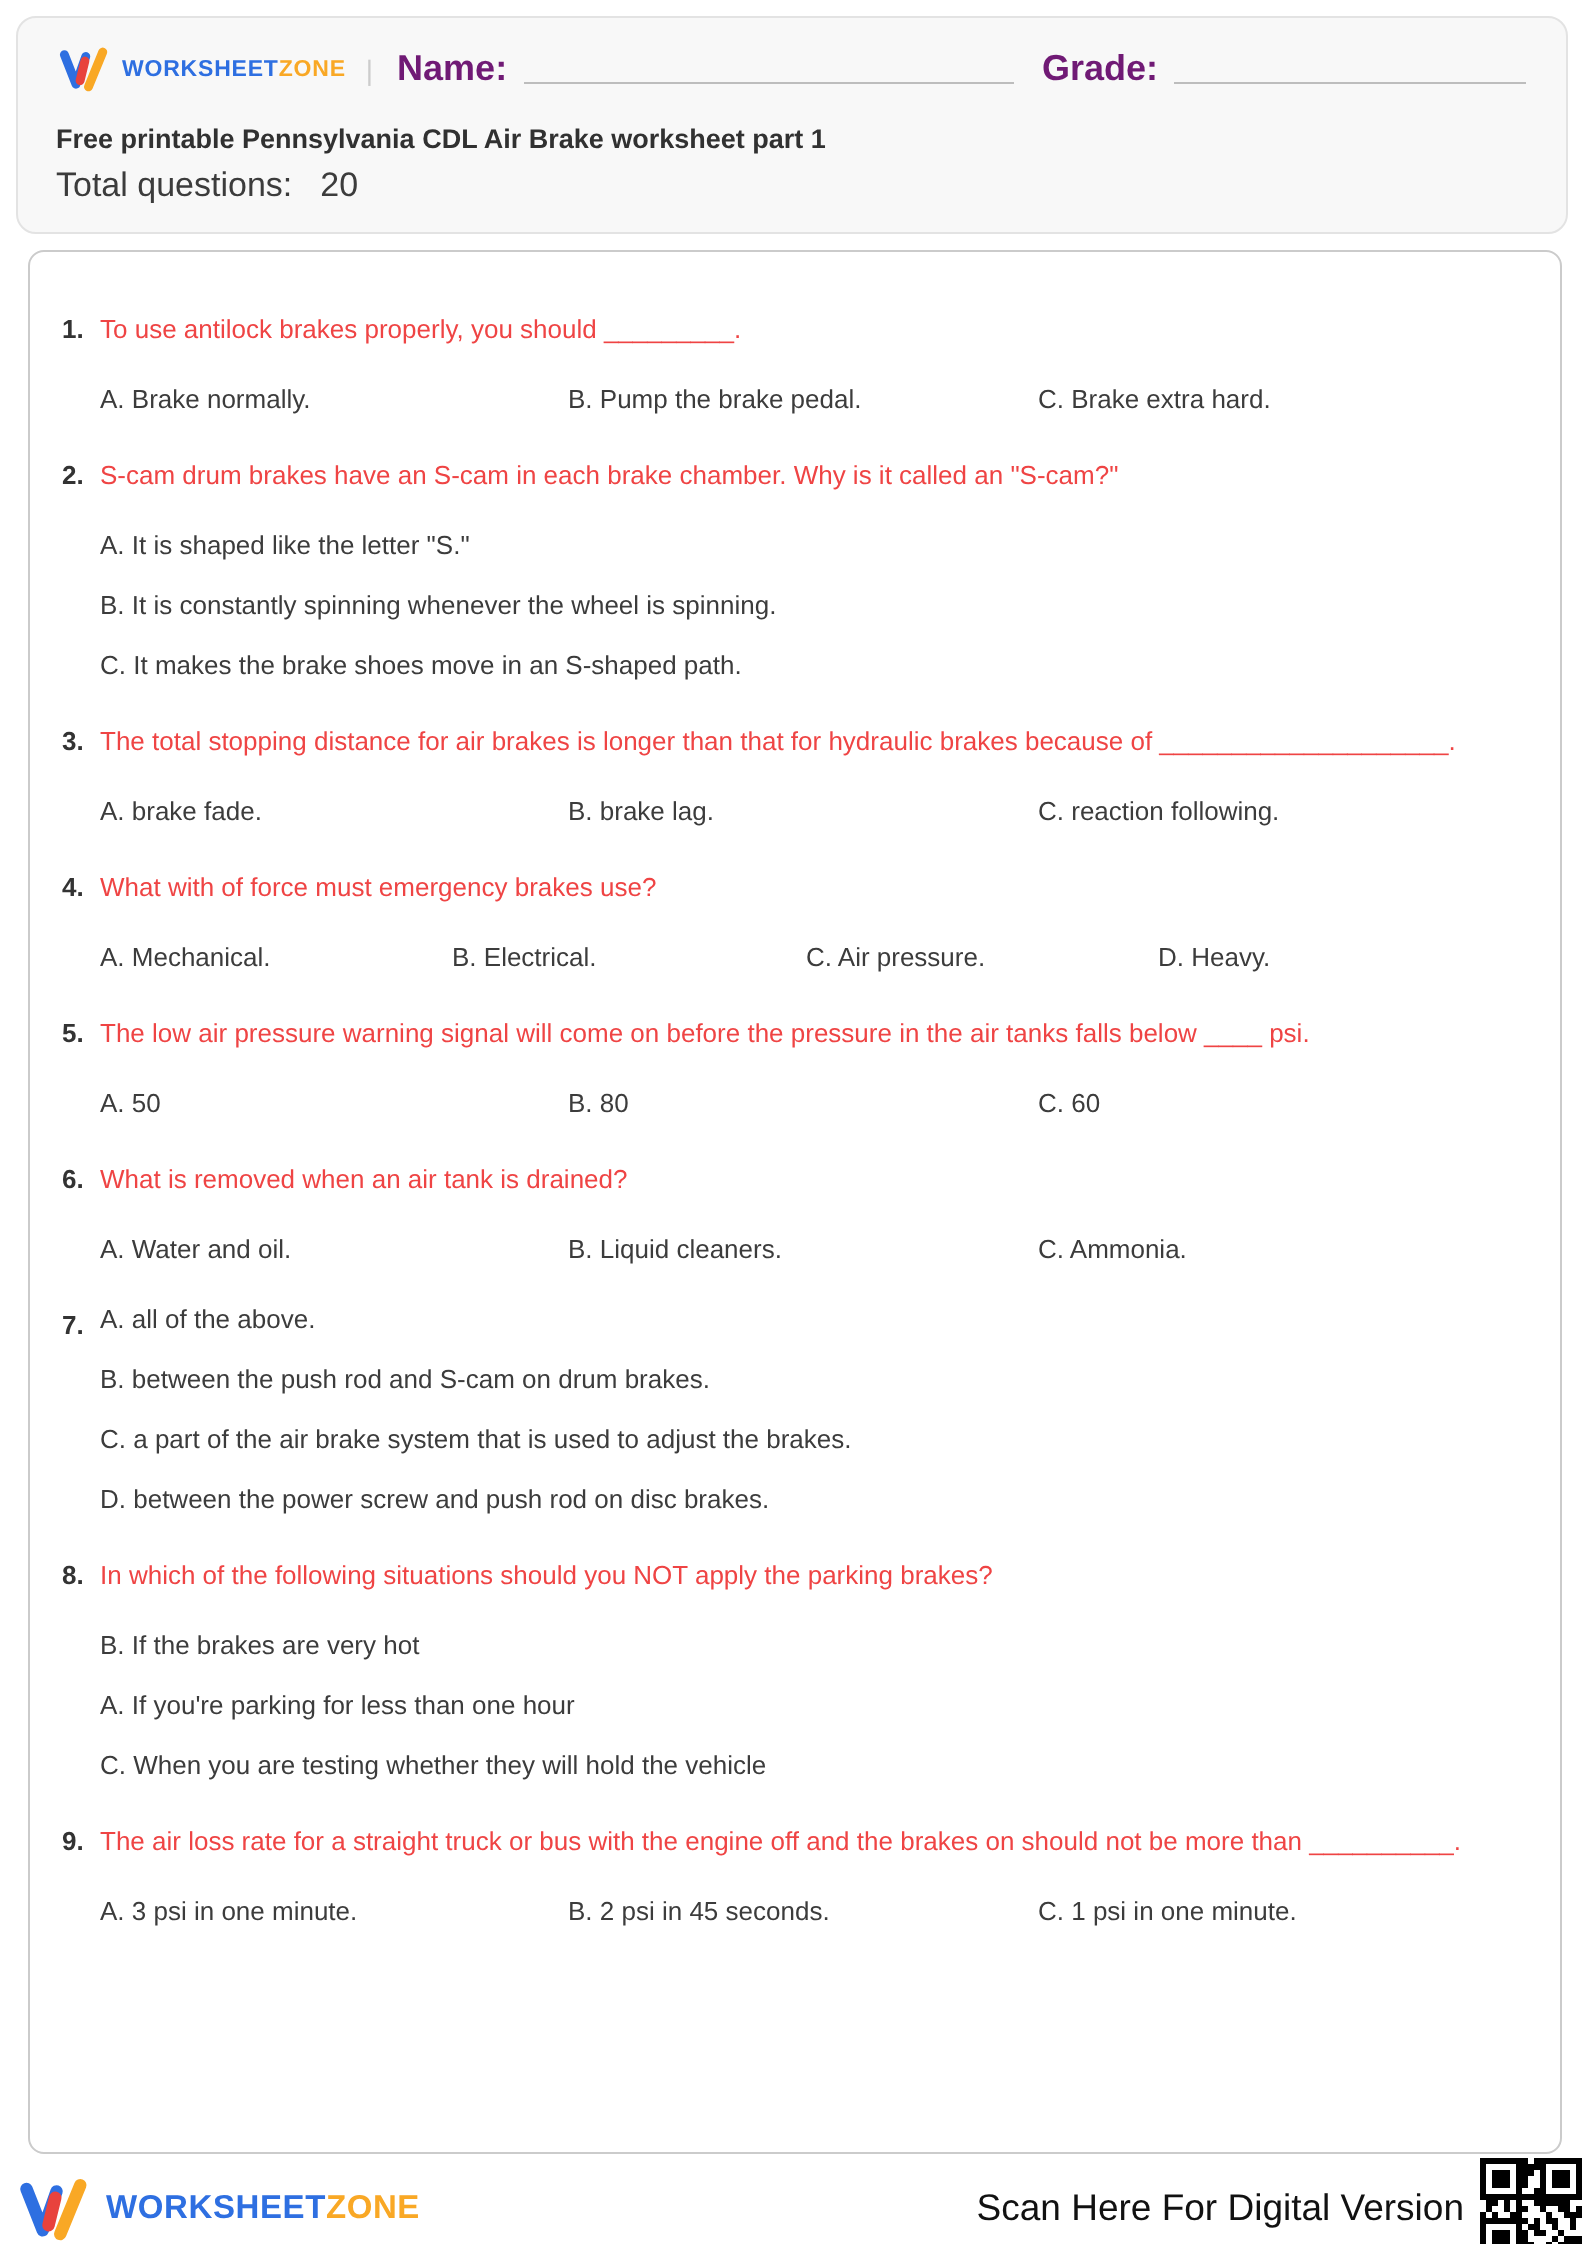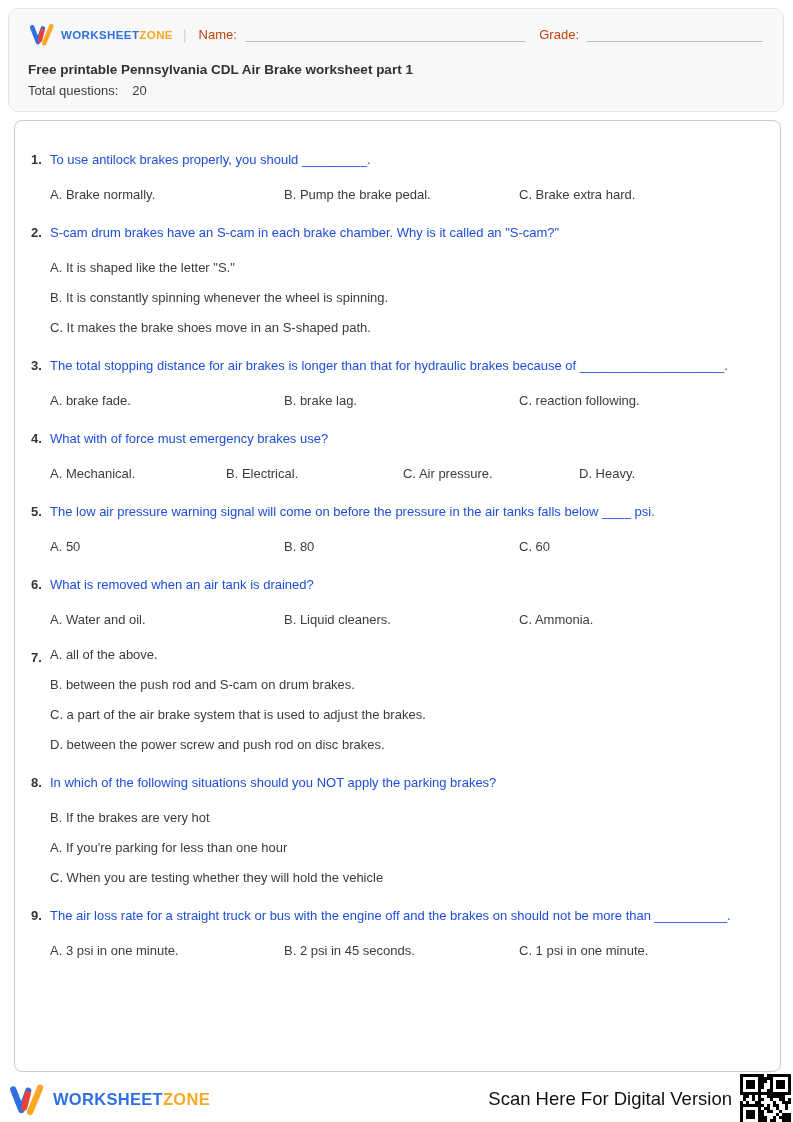--- a/index.html
+++ b/index.html
@@ -18,42 +18,42 @@
     border-radius:10px;
     padding:13px 20px 13px 19px;
     box-sizing:border-box;
   }
   .hrow { display:flex; align-items:center; }
   .logo { display:inline-flex; align-items:center; gap:5px; }
   .brand { font-weight:700; letter-spacing:0.4px; font-size:11.5px; white-space:nowrap; }
   .brand .b1 { color:#2e6fe1; }
   .brand .b2 { color:#f9a825; }
   .divider { color:#cccccc; font-size:14px; margin:0 12px 0 10px; font-weight:300; }
-  .flabel { font-size:13px; color:#c2410c; white-space:nowrap; }
+  .flabel { font-size:18px; color:#701a75; white-space:nowrap;font-weight:bold; }
   .fline { border-bottom:1px solid #bdbdbd; height:14px; }
   .name-line { flex:1 1 auto; margin:0 14px 0 8px; }
   .grade-line { flex:0 0 176px; margin-left:8px; }
   .title { margin-top:15px; font-size:13.5px; font-weight:700; color:#313131; }
-  .total { margin-top:6px; font-size:13px; color:#3c3c3c; }
+  .total { margin-top:6px; font-size:17px; color:#3c3c3c; }
   .total-num { margin-left:14px; }
   
   .main-box {
     margin:8px 12px 0 14px;
     height:952px;
     box-sizing:border-box;
     background:#ffffff;
     border:1px solid #cbcbcb;
     border-radius:8px;
     padding:27px 16px 0 16px;
     overflow:hidden;
   }
   .question { display:flex; margin-bottom:18px; font-size:13px; }
   .q-num { flex:0 0 19px; font-weight:700; color:#333333; line-height:23px; }
   .q-body { flex:1 1 auto; min-width:0; }
-  .q-text { line-height:23px; margin-bottom:15px; color:#1d4ed8; }
+  .q-text { line-height:23px; margin-bottom:15px; color:#ef4444; }
   .opts { color:#3c3c3c; }
   .option { line-height:17px; display:block; }
   .cols3 { display:grid; grid-template-columns:234px 235px 1fr; }
   .cols4 { display:grid; grid-template-columns:176px 177px 176px 1fr; }
   .stack .option { margin-bottom:13px; }
   .stack .option:last-child { margin-bottom:0; }
   
   .footer { display:flex; align-items:center; padding:1px 0 0 8px; height:53px; box-sizing:border-box; }
   .logo-lg { gap:7px; }
   .logo-lg .brand { font-size:16.5px; letter-spacing:0.3px; }

